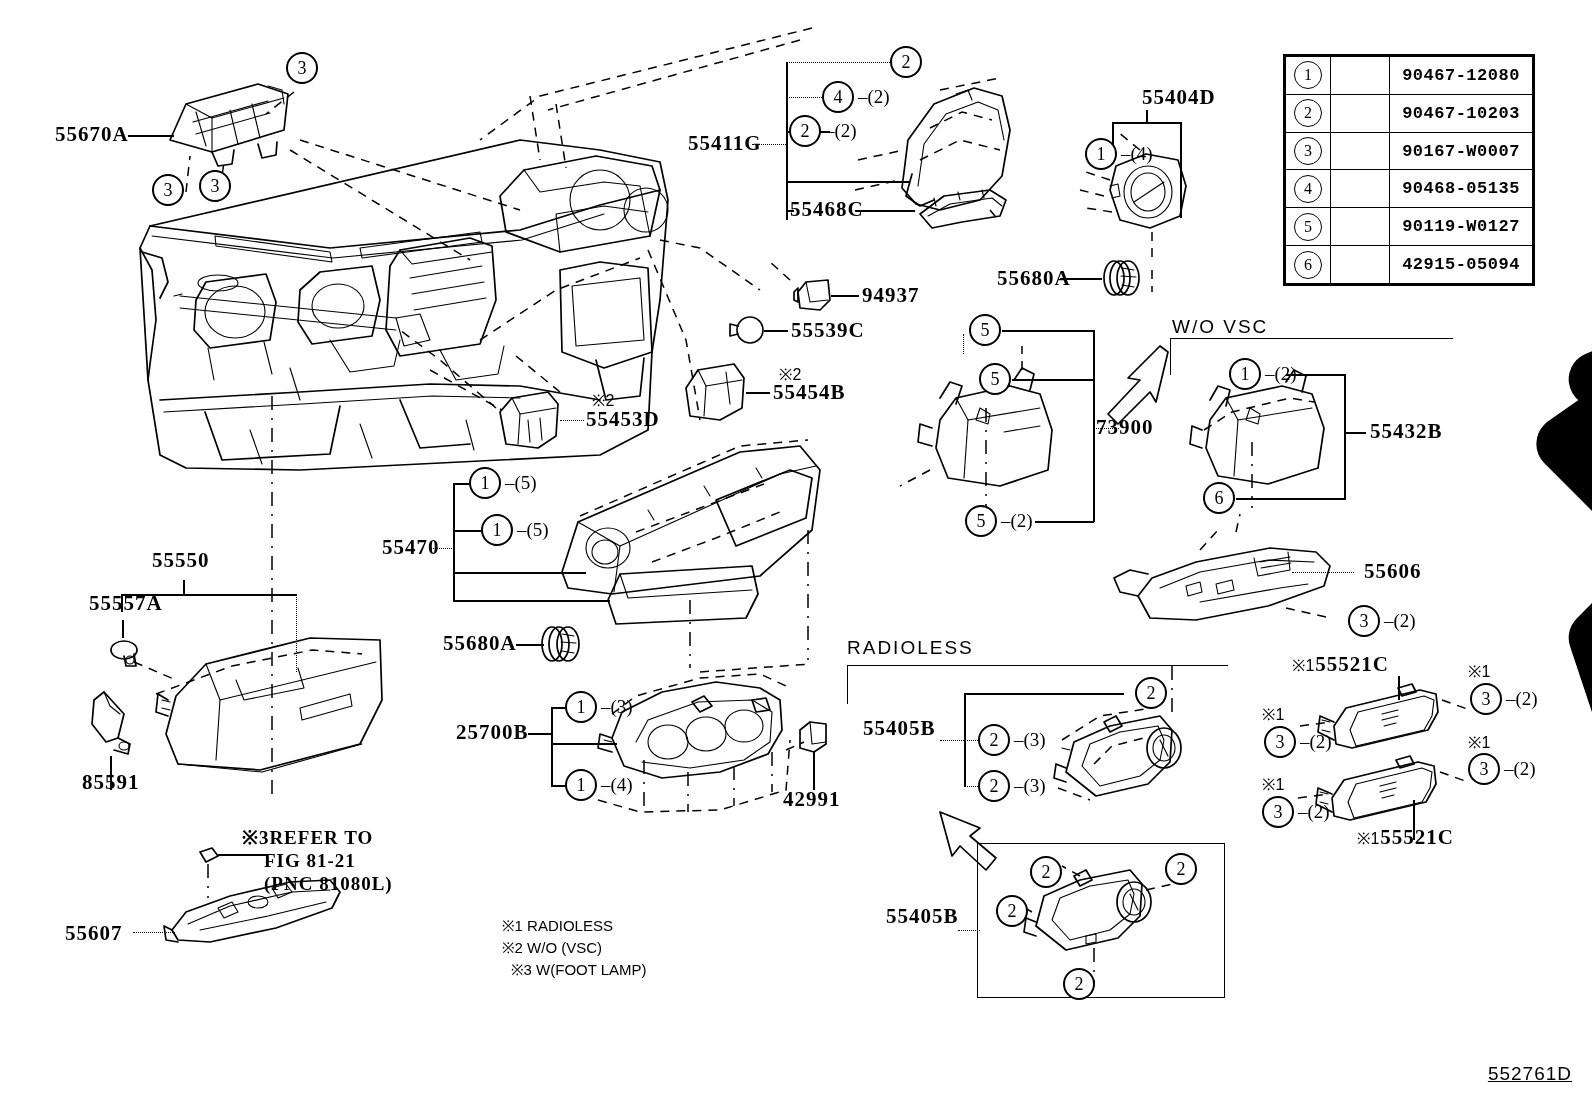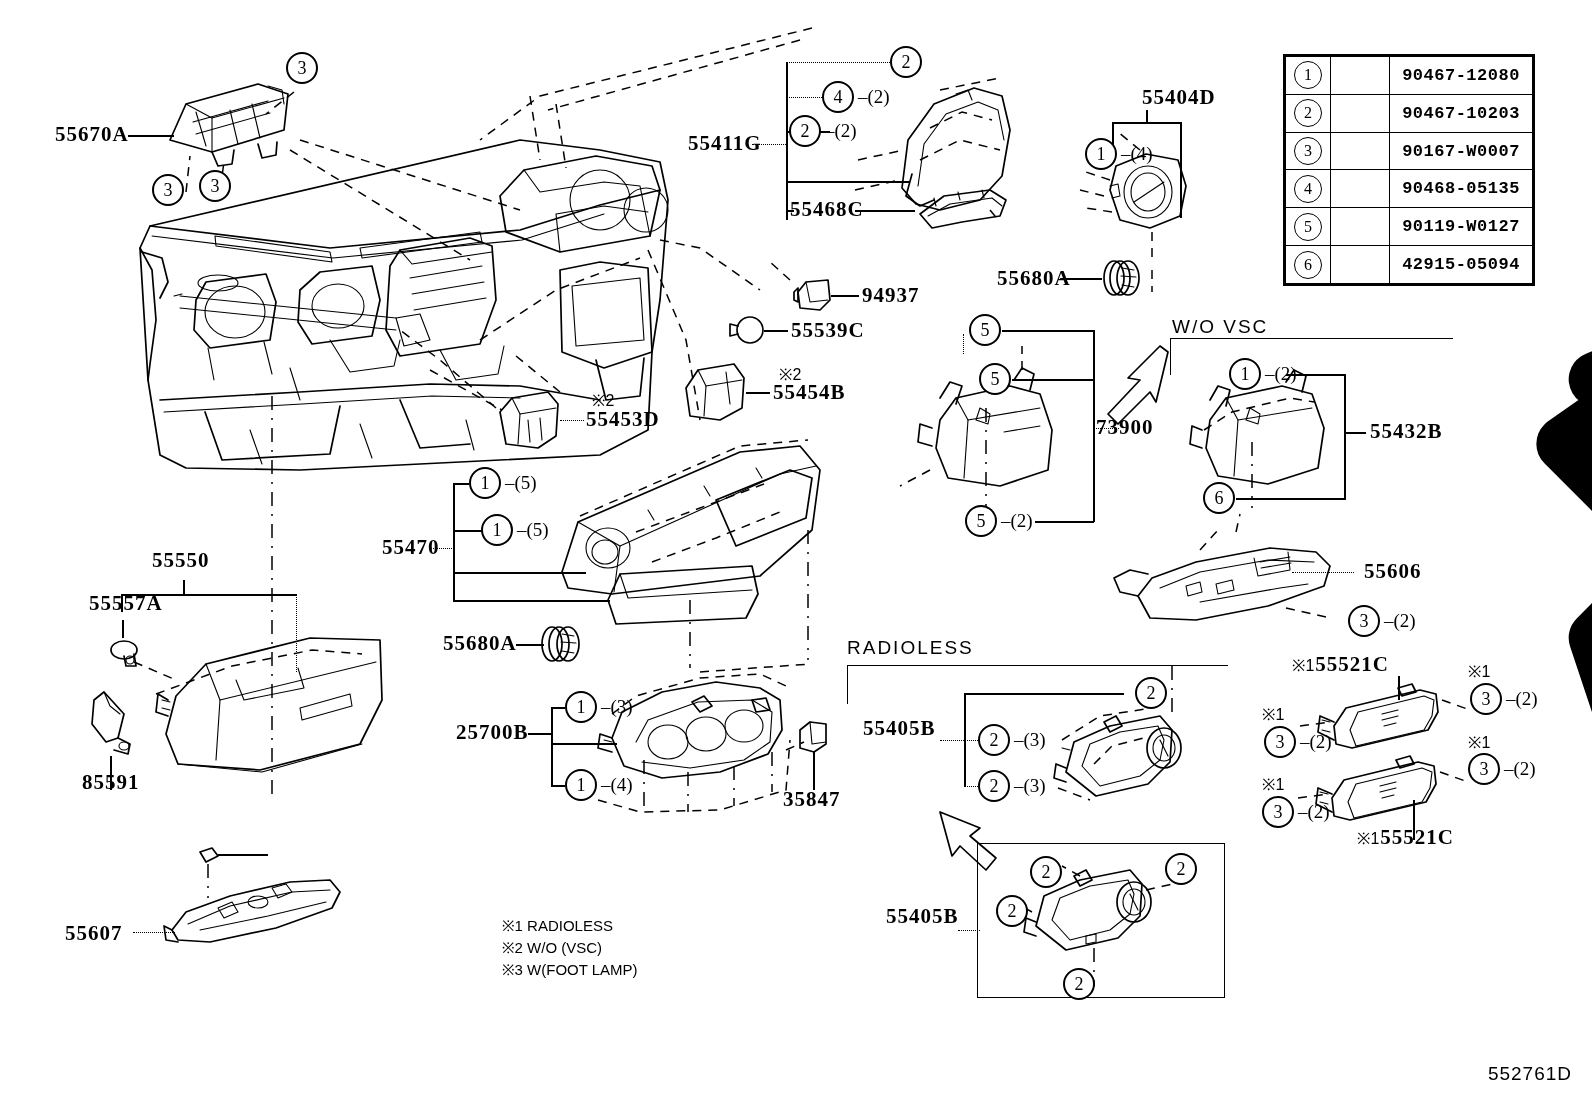--- a/index.html
+++ b/index.html
@@ -28,21 +28,21 @@
           border:2px solid #000;box-sizing:border-box;background:#fff;}
   #legend table{width:100%;height:100%;border-collapse:collapse;}
   #legend td{border:1.2px solid #000;padding:0;text-align:center;vertical-align:middle;}
   .lg-n{width:44px;}
   .lg-i{width:58px;}
   .lg-p{font-family:"Liberation Mono",monospace;font-size:17px;font-weight:bold;
         letter-spacing:0.5px;}
   .lg-c{display:inline-flex;width:26px;height:26px;border:1.8px solid #000;border-radius:50%;
         align-items:center;justify-content:center;font-family:"Liberation Serif",serif;font-size:16px;}
   .diagid{position:absolute;right:20px;bottom:14px;font-family:"Liberation Sans",sans-serif;
-          font-size:19px;letter-spacing:1px;}
+          font-size:19px;letter-spacing:1px;text-decoration:underline;}
   .box{position:absolute;border:1.6px solid #000;}
   svg{position:absolute;left:0;top:0;width:1592px;height:1099px;overflow:visible;}
   .s-o{fill:none;stroke:#000;stroke-width:1.7;stroke-linejoin:round;stroke-linecap:round;}
   .s-t{fill:none;stroke:#000;stroke-width:1.1;stroke-linejoin:round;stroke-linecap:round;}
   .s-d{fill:none;stroke:#000;stroke-width:1.5;stroke-dasharray:9 7;}
   .s-dc{fill:none;stroke:#000;stroke-width:1.5;stroke-dasharray:14 8 2 8;}
   .s-f{fill:#fff;stroke:#000;stroke-width:1.7;stroke-linejoin:round;}
 </style>
 </head>
 <body>
@@ -488,21 +488,21 @@
   <div class="lbl" style="left:773px;top:382px;">55454B</div>
   <div class="lbl" style="left:1096px;top:417px;">73900</div>
   <div class="lbl" style="left:1370px;top:421px;">55432B</div>
   <div class="lbl" style="left:1364px;top:561px;">55606</div>
   <div class="lbl" style="left:382px;top:537px;">55470</div>
   <div class="lbl" style="left:443px;top:633px;">55680A</div>
   <div class="lbl" style="left:152px;top:550px;">55550</div>
   <div class="lbl" style="left:89px;top:593px;">55557A</div>
   <div class="lbl" style="left:82px;top:772px;">85591</div>
   <div class="lbl" style="left:456px;top:722px;">25700B</div>
-  <div class="lbl" style="left:783px;top:789px;">35847</div>
+  <div class="lbl" style="left:783px;top:789px;">42991</div>
   <div class="lbl" style="left:863px;top:718px;">55405B</div>
   <div class="lbl" style="left:886px;top:906px;">55405B</div>
   <div class="lbl" style="left:65px;top:923px;">55607</div>
 
   <div style="position:absolute;left:1292px;top:654px;display:flex;align-items:baseline;gap:1px;">
     <span class="mk" style="position:static;">※1</span>
     <span class="lbl" style="position:static;">55521C</span>
   </div>
   <div style="position:absolute;left:1357px;top:827px;display:flex;align-items:baseline;gap:1px;">
     <span class="mk" style="position:static;">※1</span>
@@ -568,25 +568,30 @@
 
   <div class="cal" style="left:1264px;top:726px;">3</div>
   <div class="qty" style="left:1300px;top:731px;">–(2)</div>
   <div class="cal" style="left:1470px;top:683px;">3</div>
   <div class="qty" style="left:1506px;top:688px;">–(2)</div>
   <div class="cal" style="left:1262px;top:796px;">3</div>
   <div class="qty" style="left:1298px;top:801px;">–(2)</div>
   <div class="cal" style="left:1468px;top:753px;">3</div>
   <div class="qty" style="left:1504px;top:758px;">–(2)</div>
 
+  <div style="position:absolute;left:242px;top:828px;">
+    <div class="lbl sm" style="position:static;">※3REFER TO</div>
+    <div class="lbl sm" style="position:static;margin-top:4px;margin-left:22px;">FIG 81-21</div>
+    <div class="lbl sm" style="position:static;margin-top:4px;margin-left:22px;">(PNC 81080L)</div>
+  </div>
 
   <div style="position:absolute;left:502px;top:915px;">
     <div class="note" style="position:static;">※1  RADIOLESS</div>
     <div class="note" style="position:static;">※2 W/O (VSC)</div>
-    <div class="note" style="position:static;">※3 W(FOOT LAMP)</div>
+    <div class="note" style="position:static;margin-left:9px;">※3 W(FOOT LAMP)</div>
   </div>
 
   <div id="legend">
     <table>
       <tbody>
         <tr>
           <td class="lg-n">
             <span class="lg-c">1</span>
           </td>
           <td class="lg-i">

